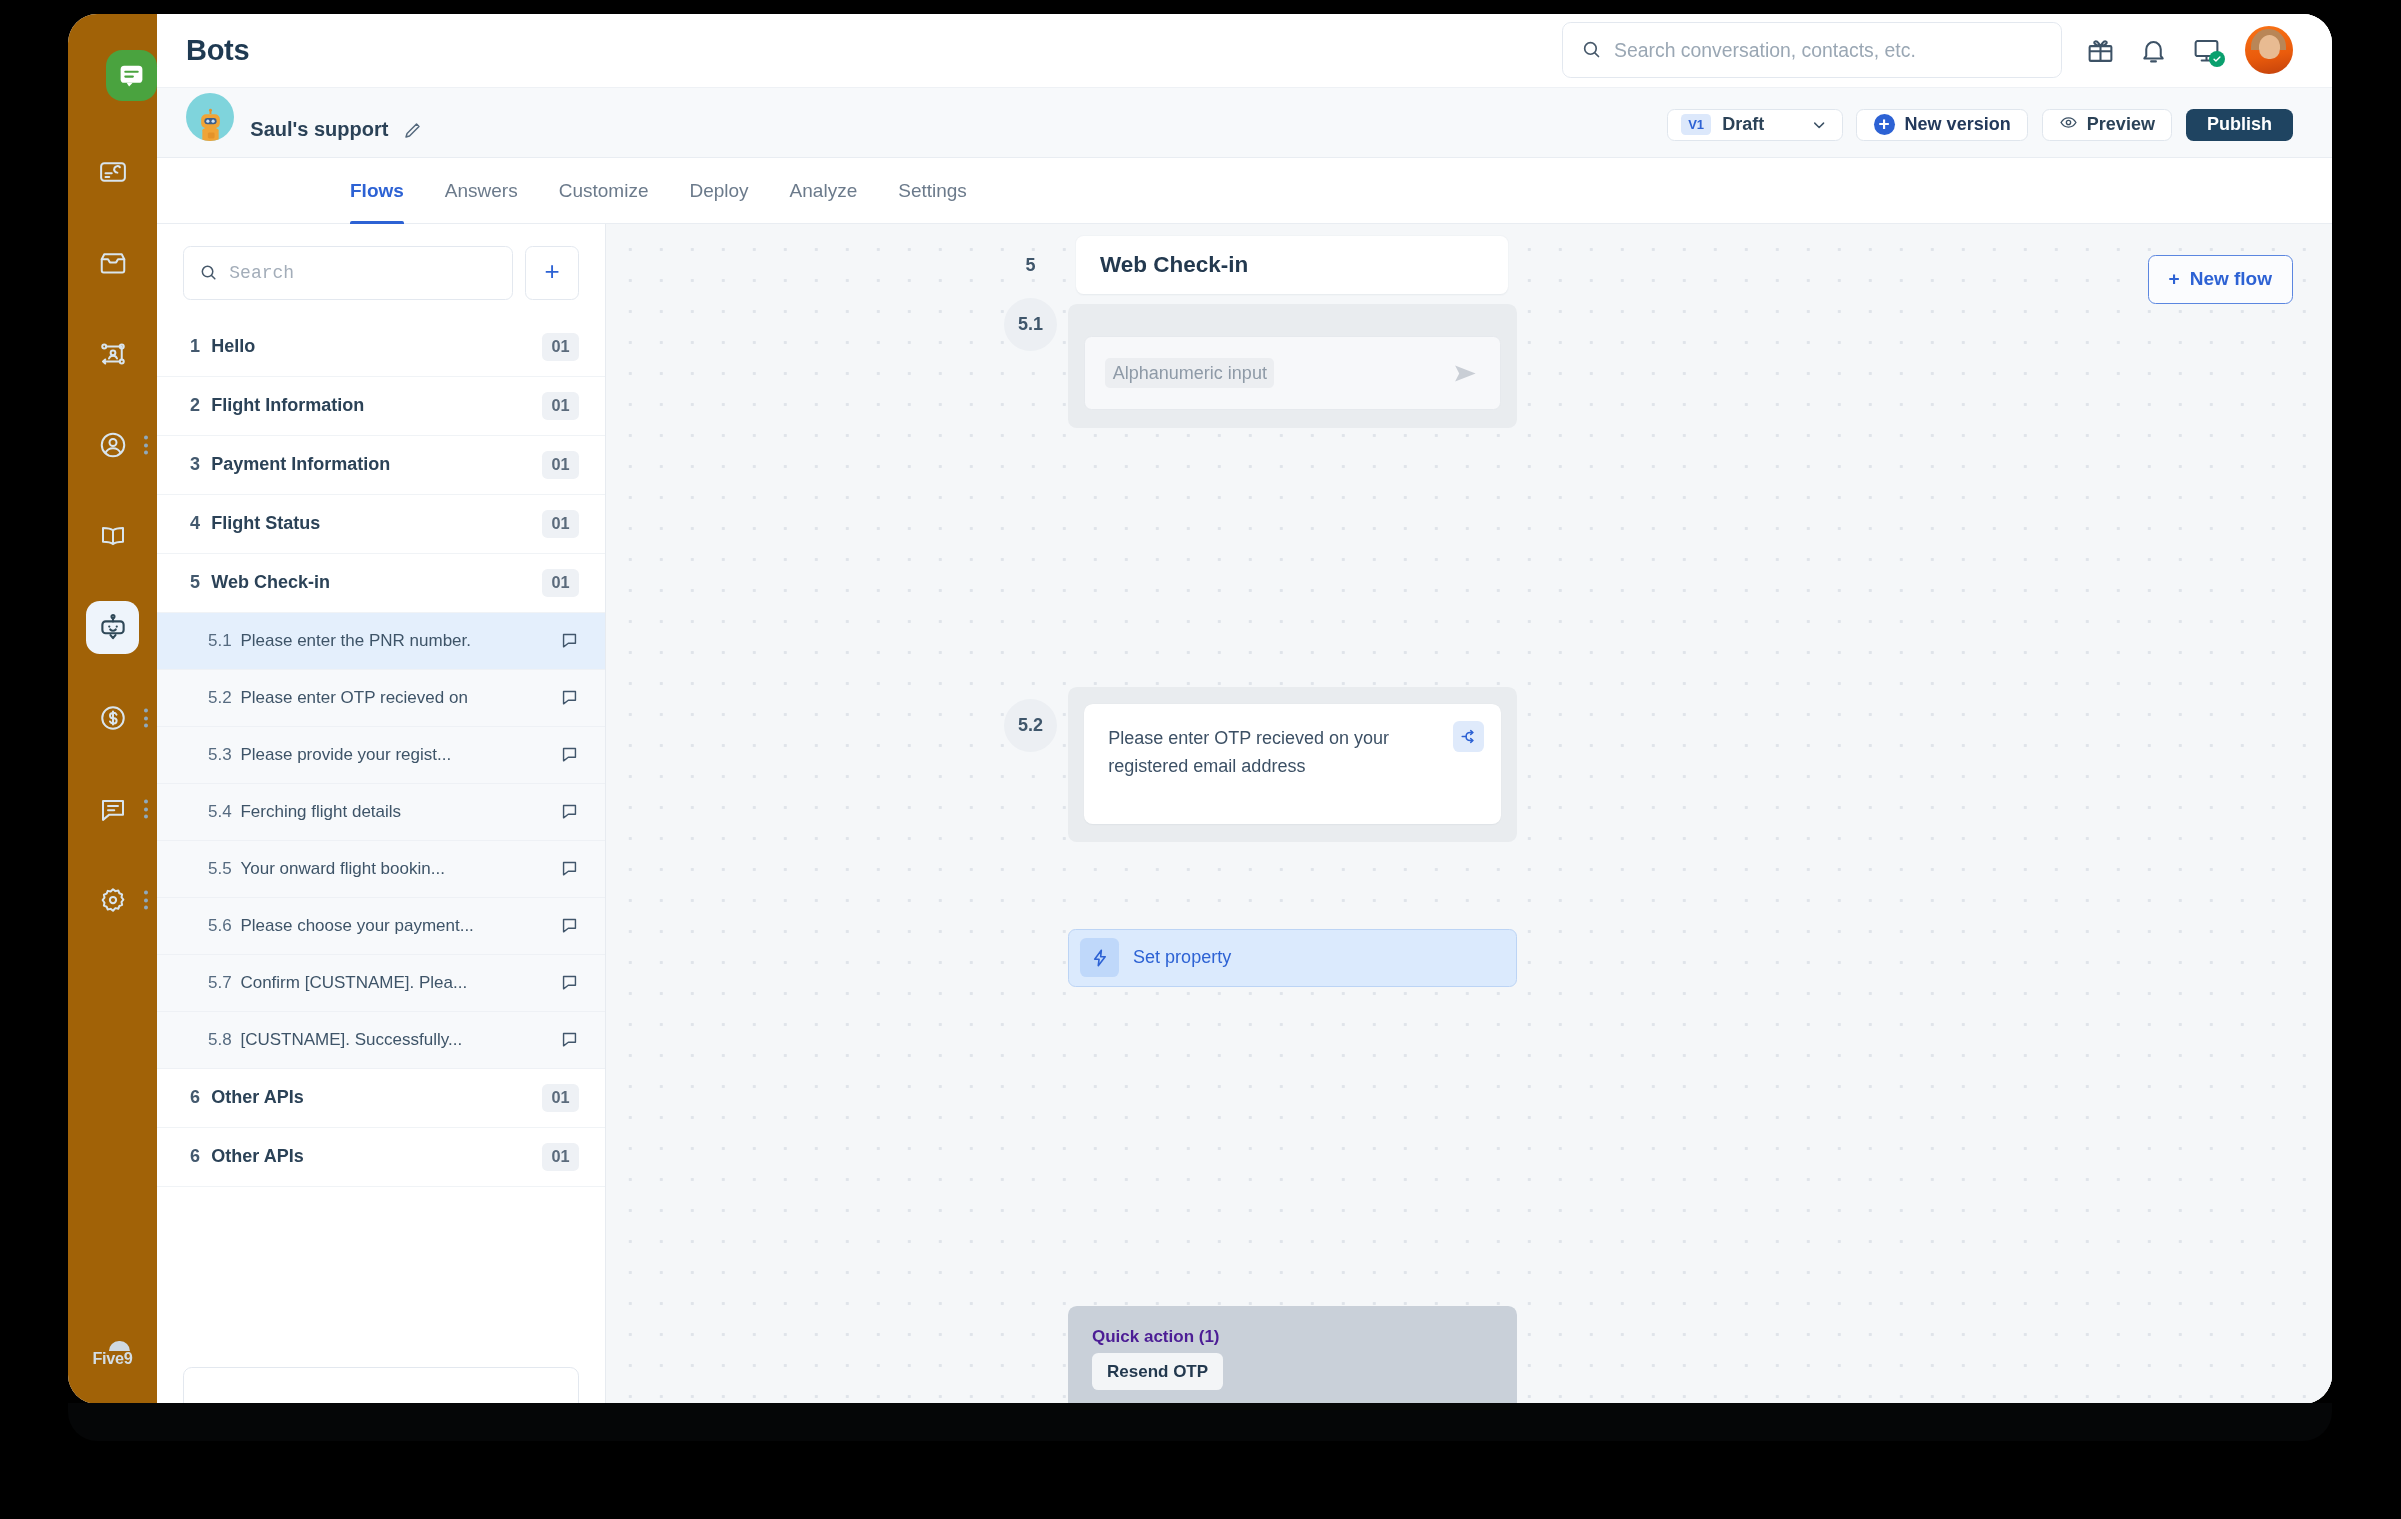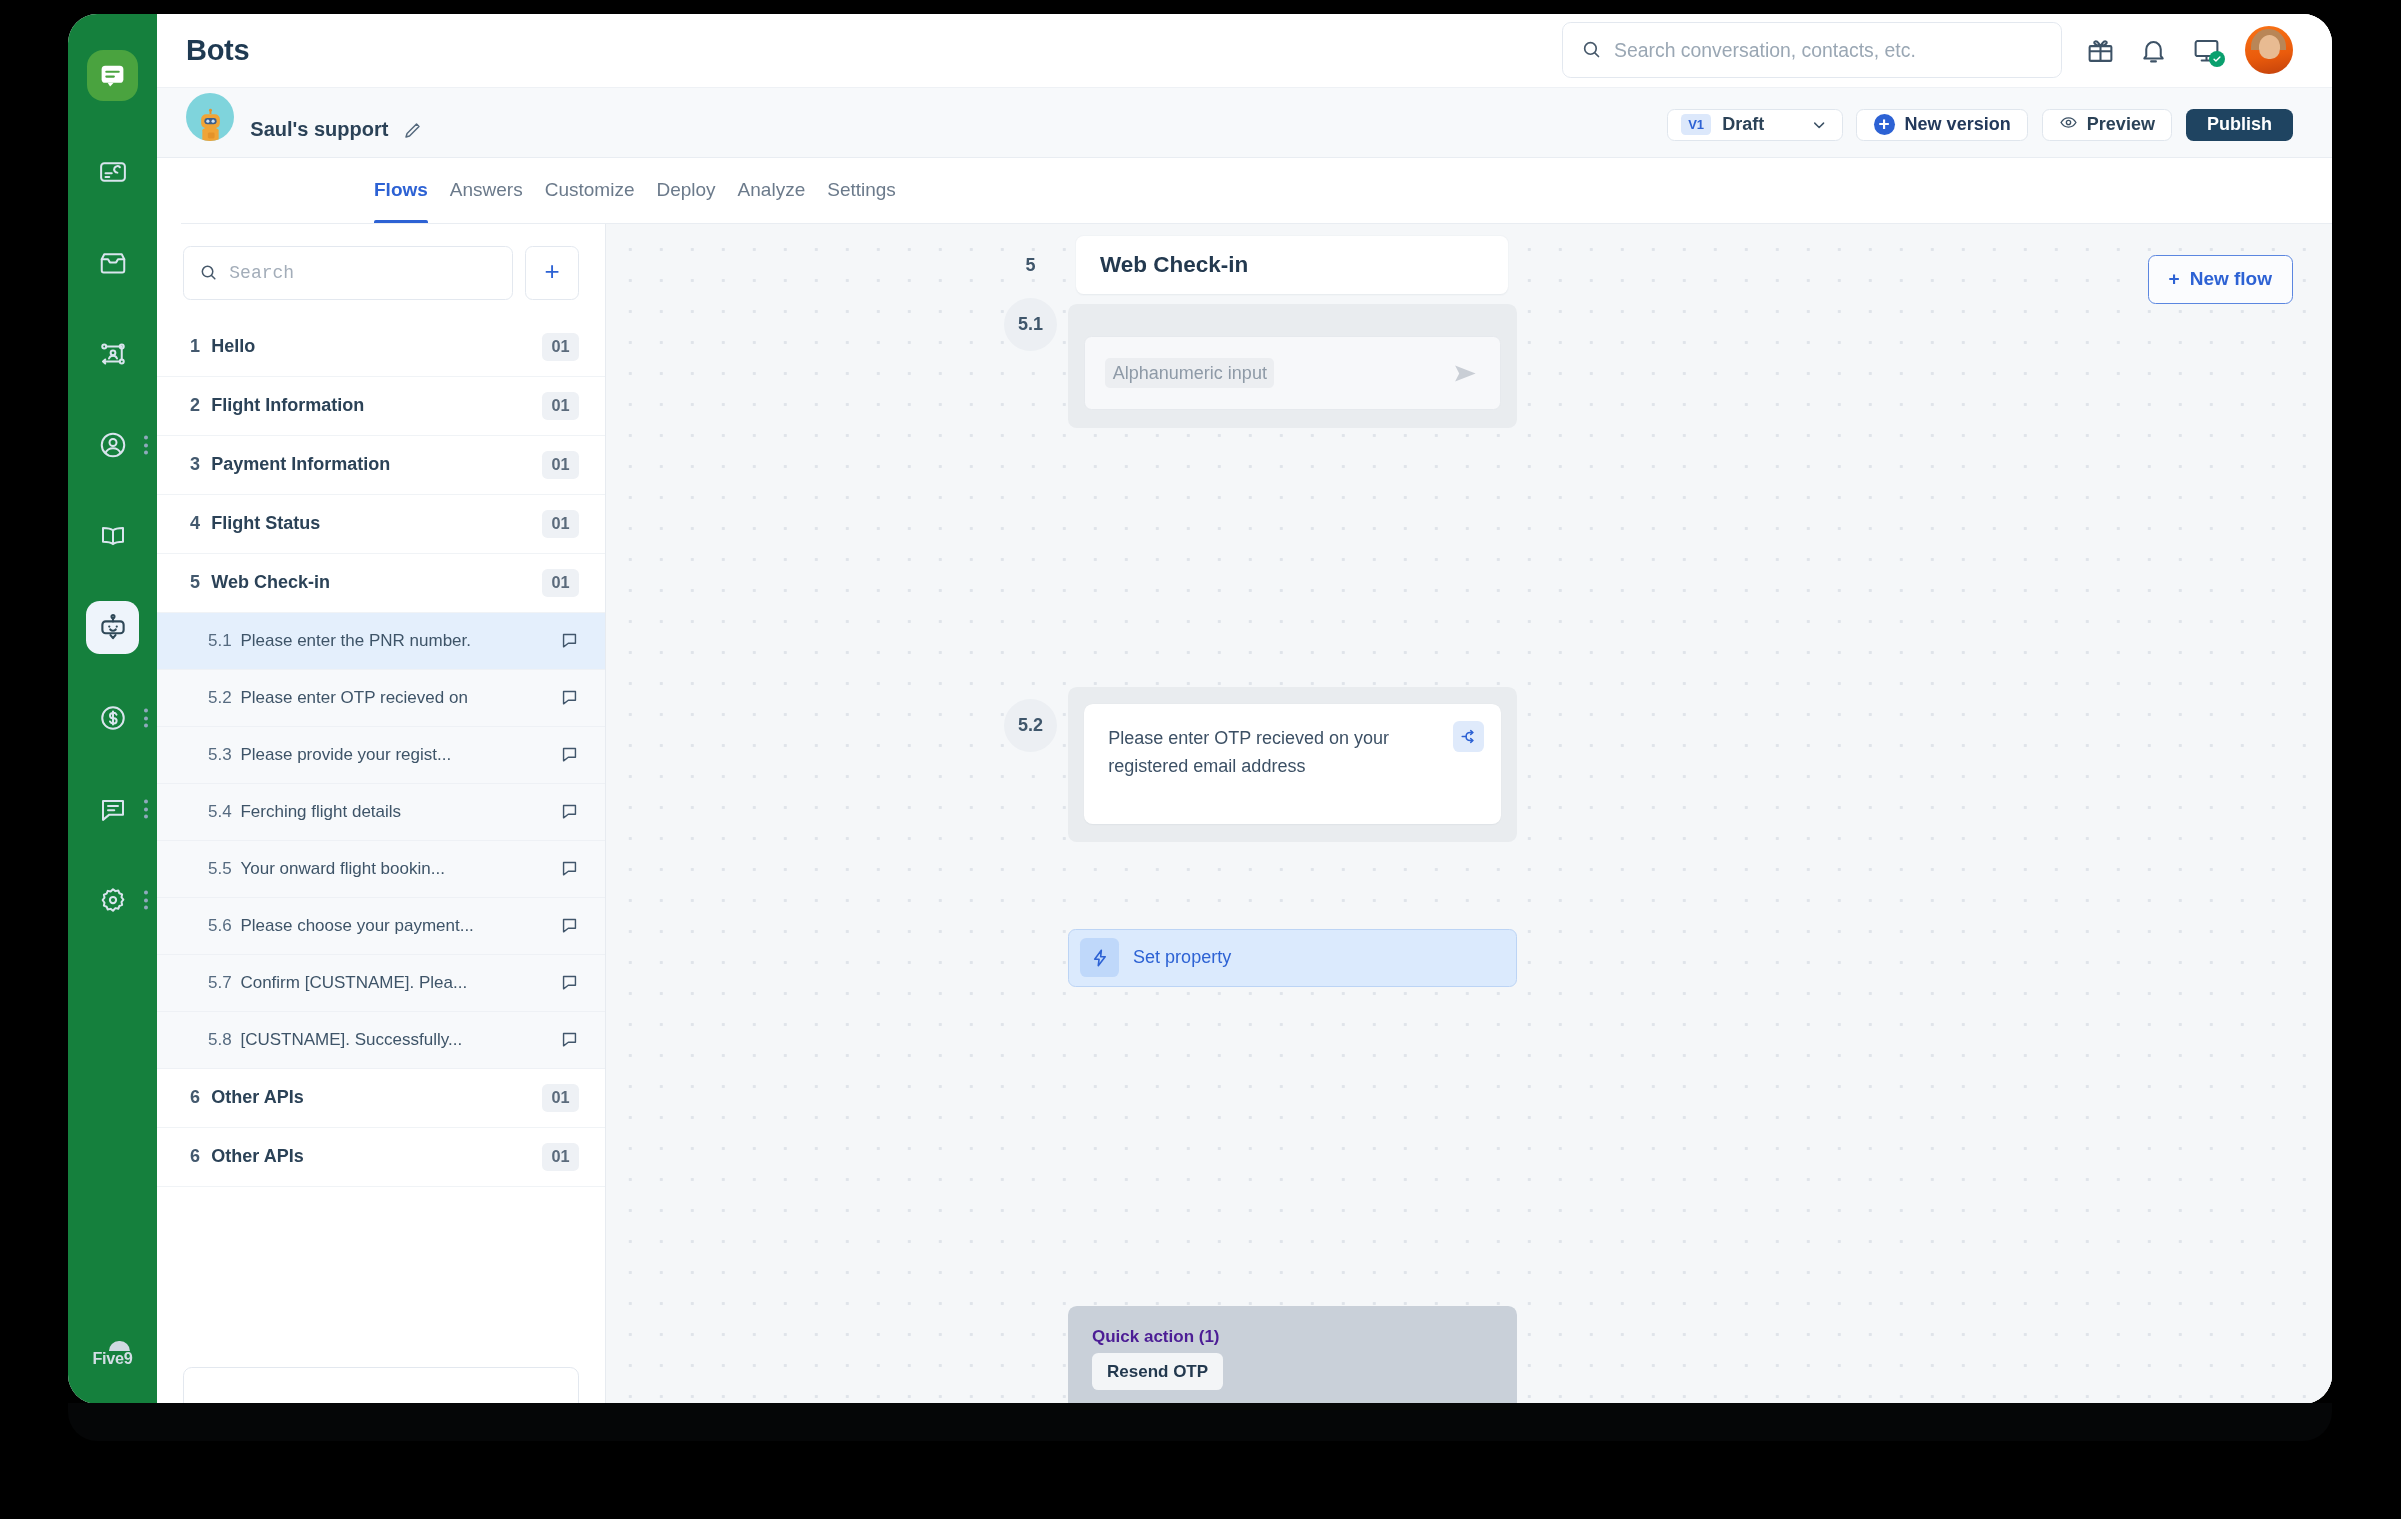--- a/index.html
+++ b/index.html
@@ -24,25 +24,25 @@
     background: #ffffff;
     border-radius: 29px;
     overflow: hidden;
     display: flex;
   }
 
   
   #icon-rail {
     width: 89px;
     min-width: 89px;
-    background: #15803d;
+    background: #a16207;
     position: relative;
     display: flex;
     flex-direction: column;
-    align-items: center;
+    align-items: flex-end;
     padding-top: 36px;
   }
   .rail-logo {
     width: 51px; height: 51px;
     border-radius: 16.3px;
     background: #4aa33f;
     display: flex; align-items: center; justify-content: center;
     margin-bottom: 26px;
   }
   .rail-logo svg { width: 29px; height: 29px; }
@@ -274,25 +274,23 @@
     padding: 0 21px;
     border: none;
   }
 
   
   #tab-bar {
     height: 66px;
     min-height: 66px;
     background: #ffffff;
     display: flex;
-    align-items: center;
-    gap: 22px;
+    gap: 41px;
     padding: 0 0 0 193px;
     border-bottom: 0.6px solid #e9edf2;
-    margin-left: 24px;
   }
   .tab {
     font-size: 19px;
     color: #6b7a8b;
     cursor: pointer;
     position: relative;
     height: 66px;
     display: flex; align-items: center;
   }
   .tab.active { color: #2d62d4; font-weight: 700; }

